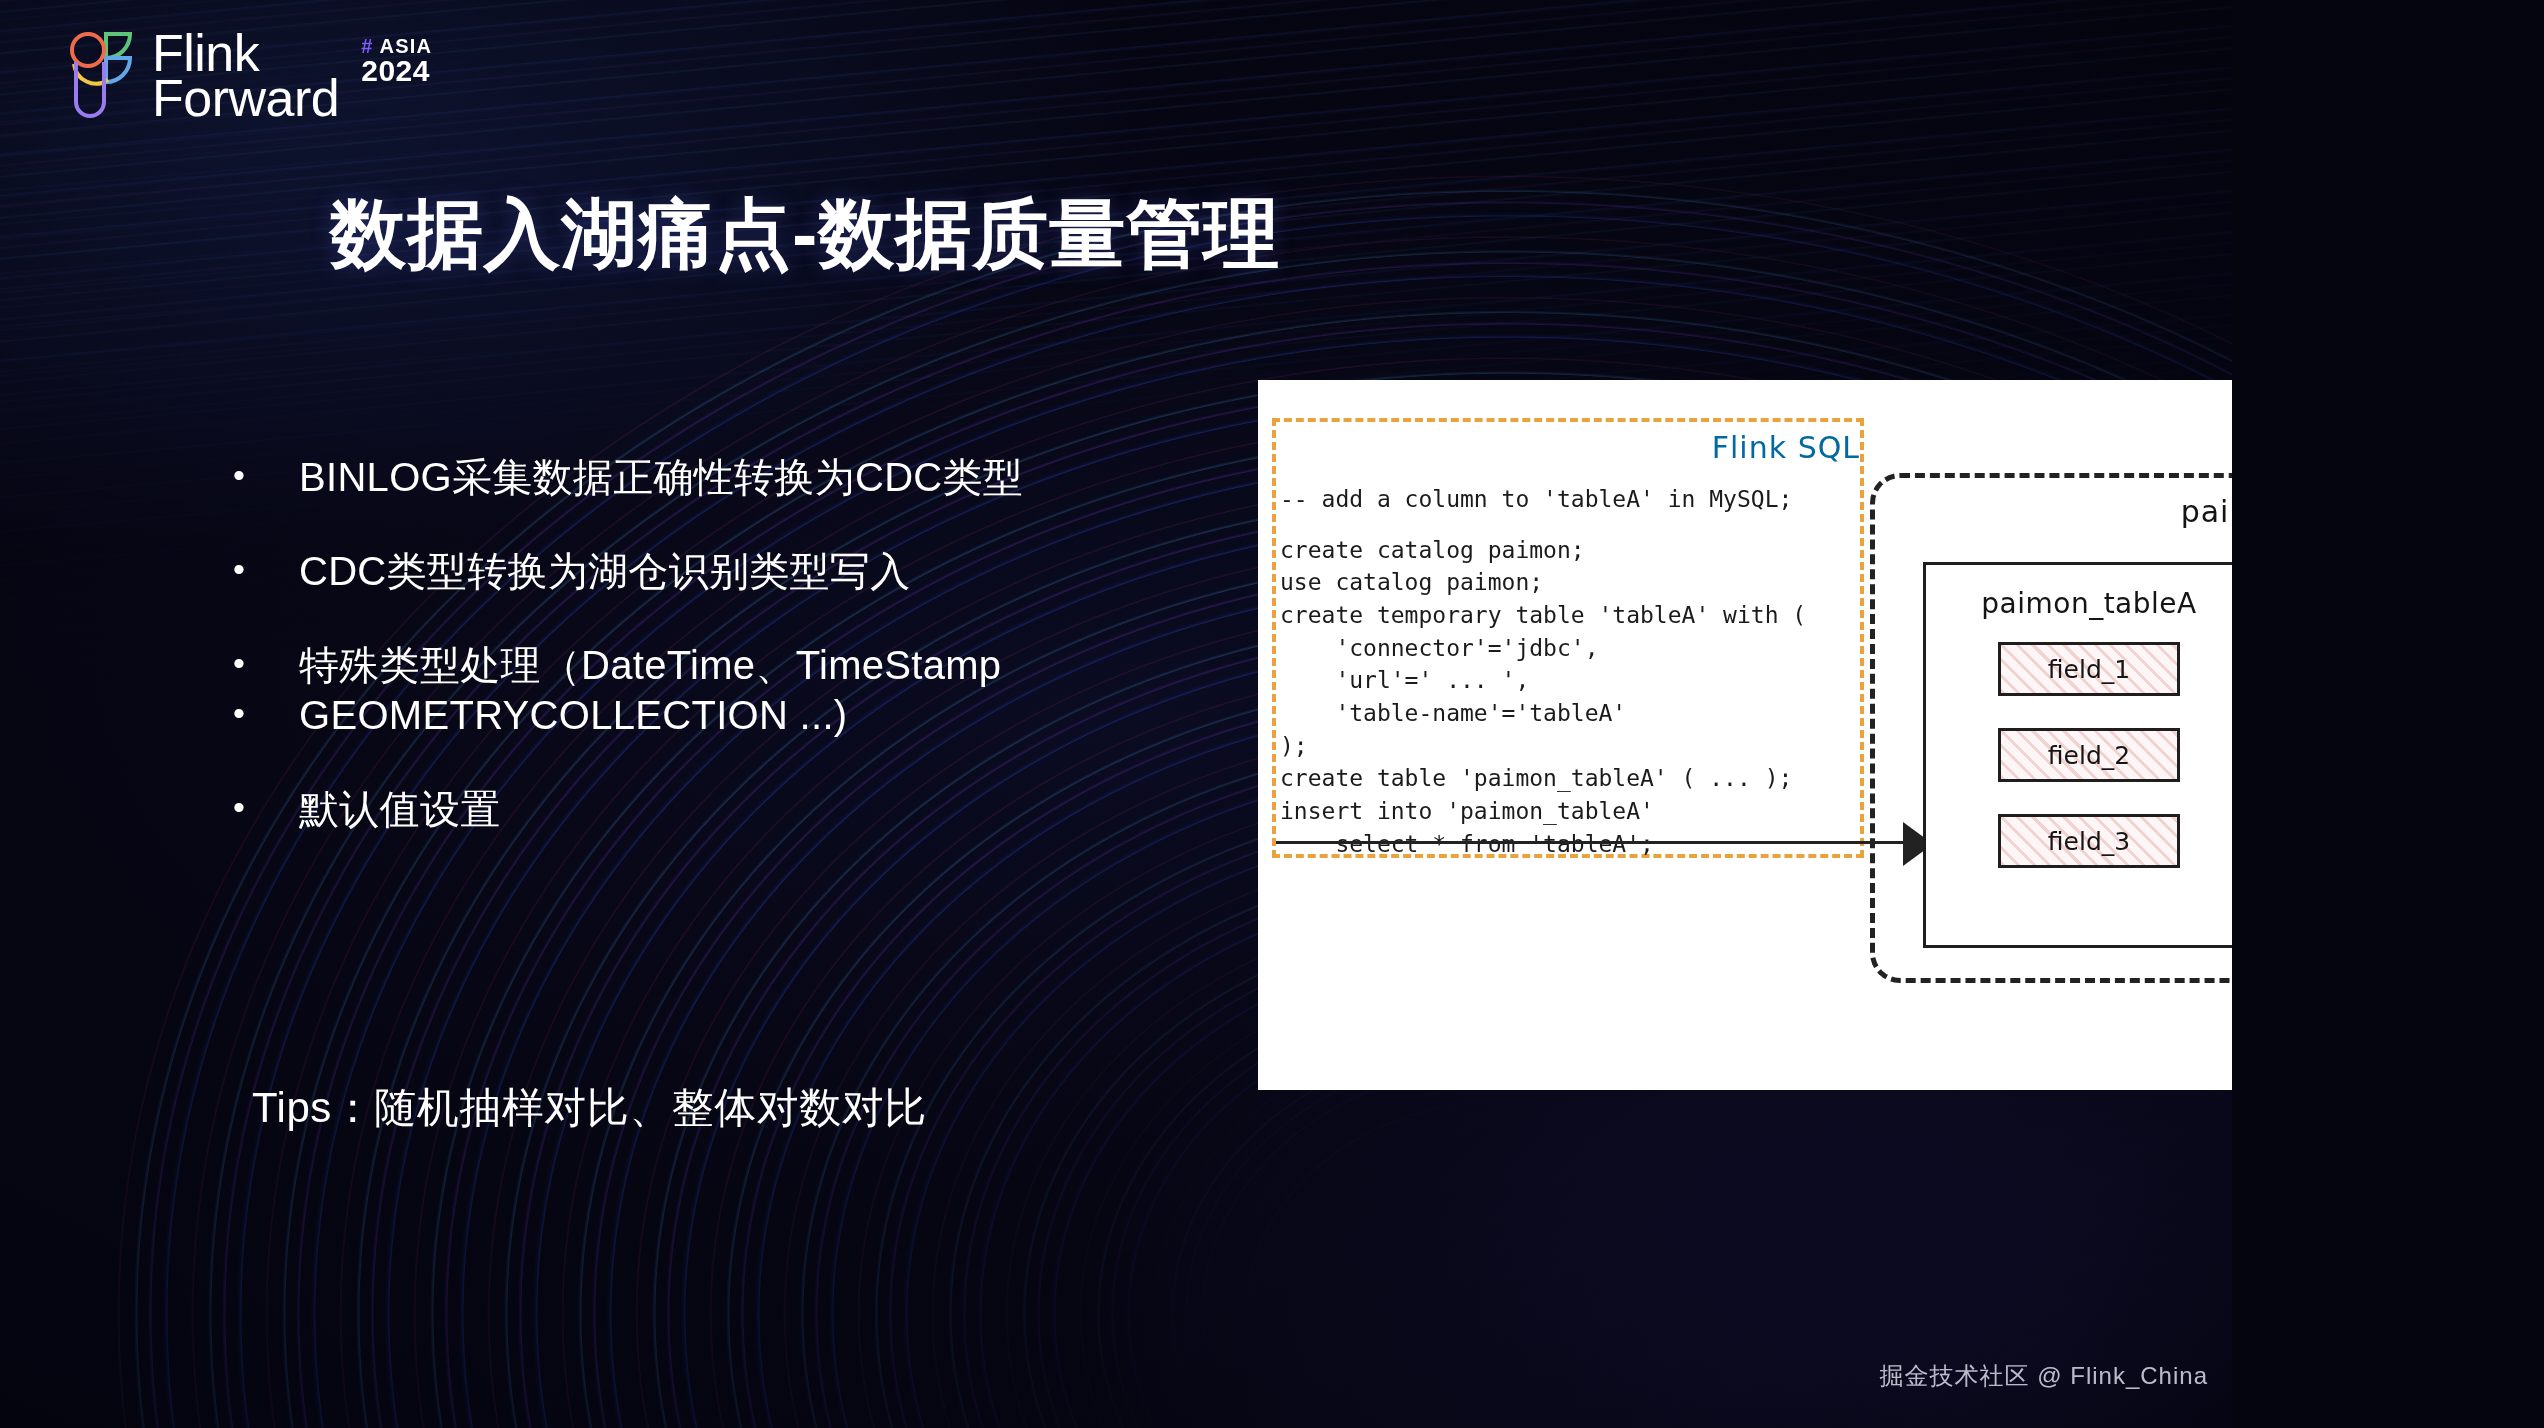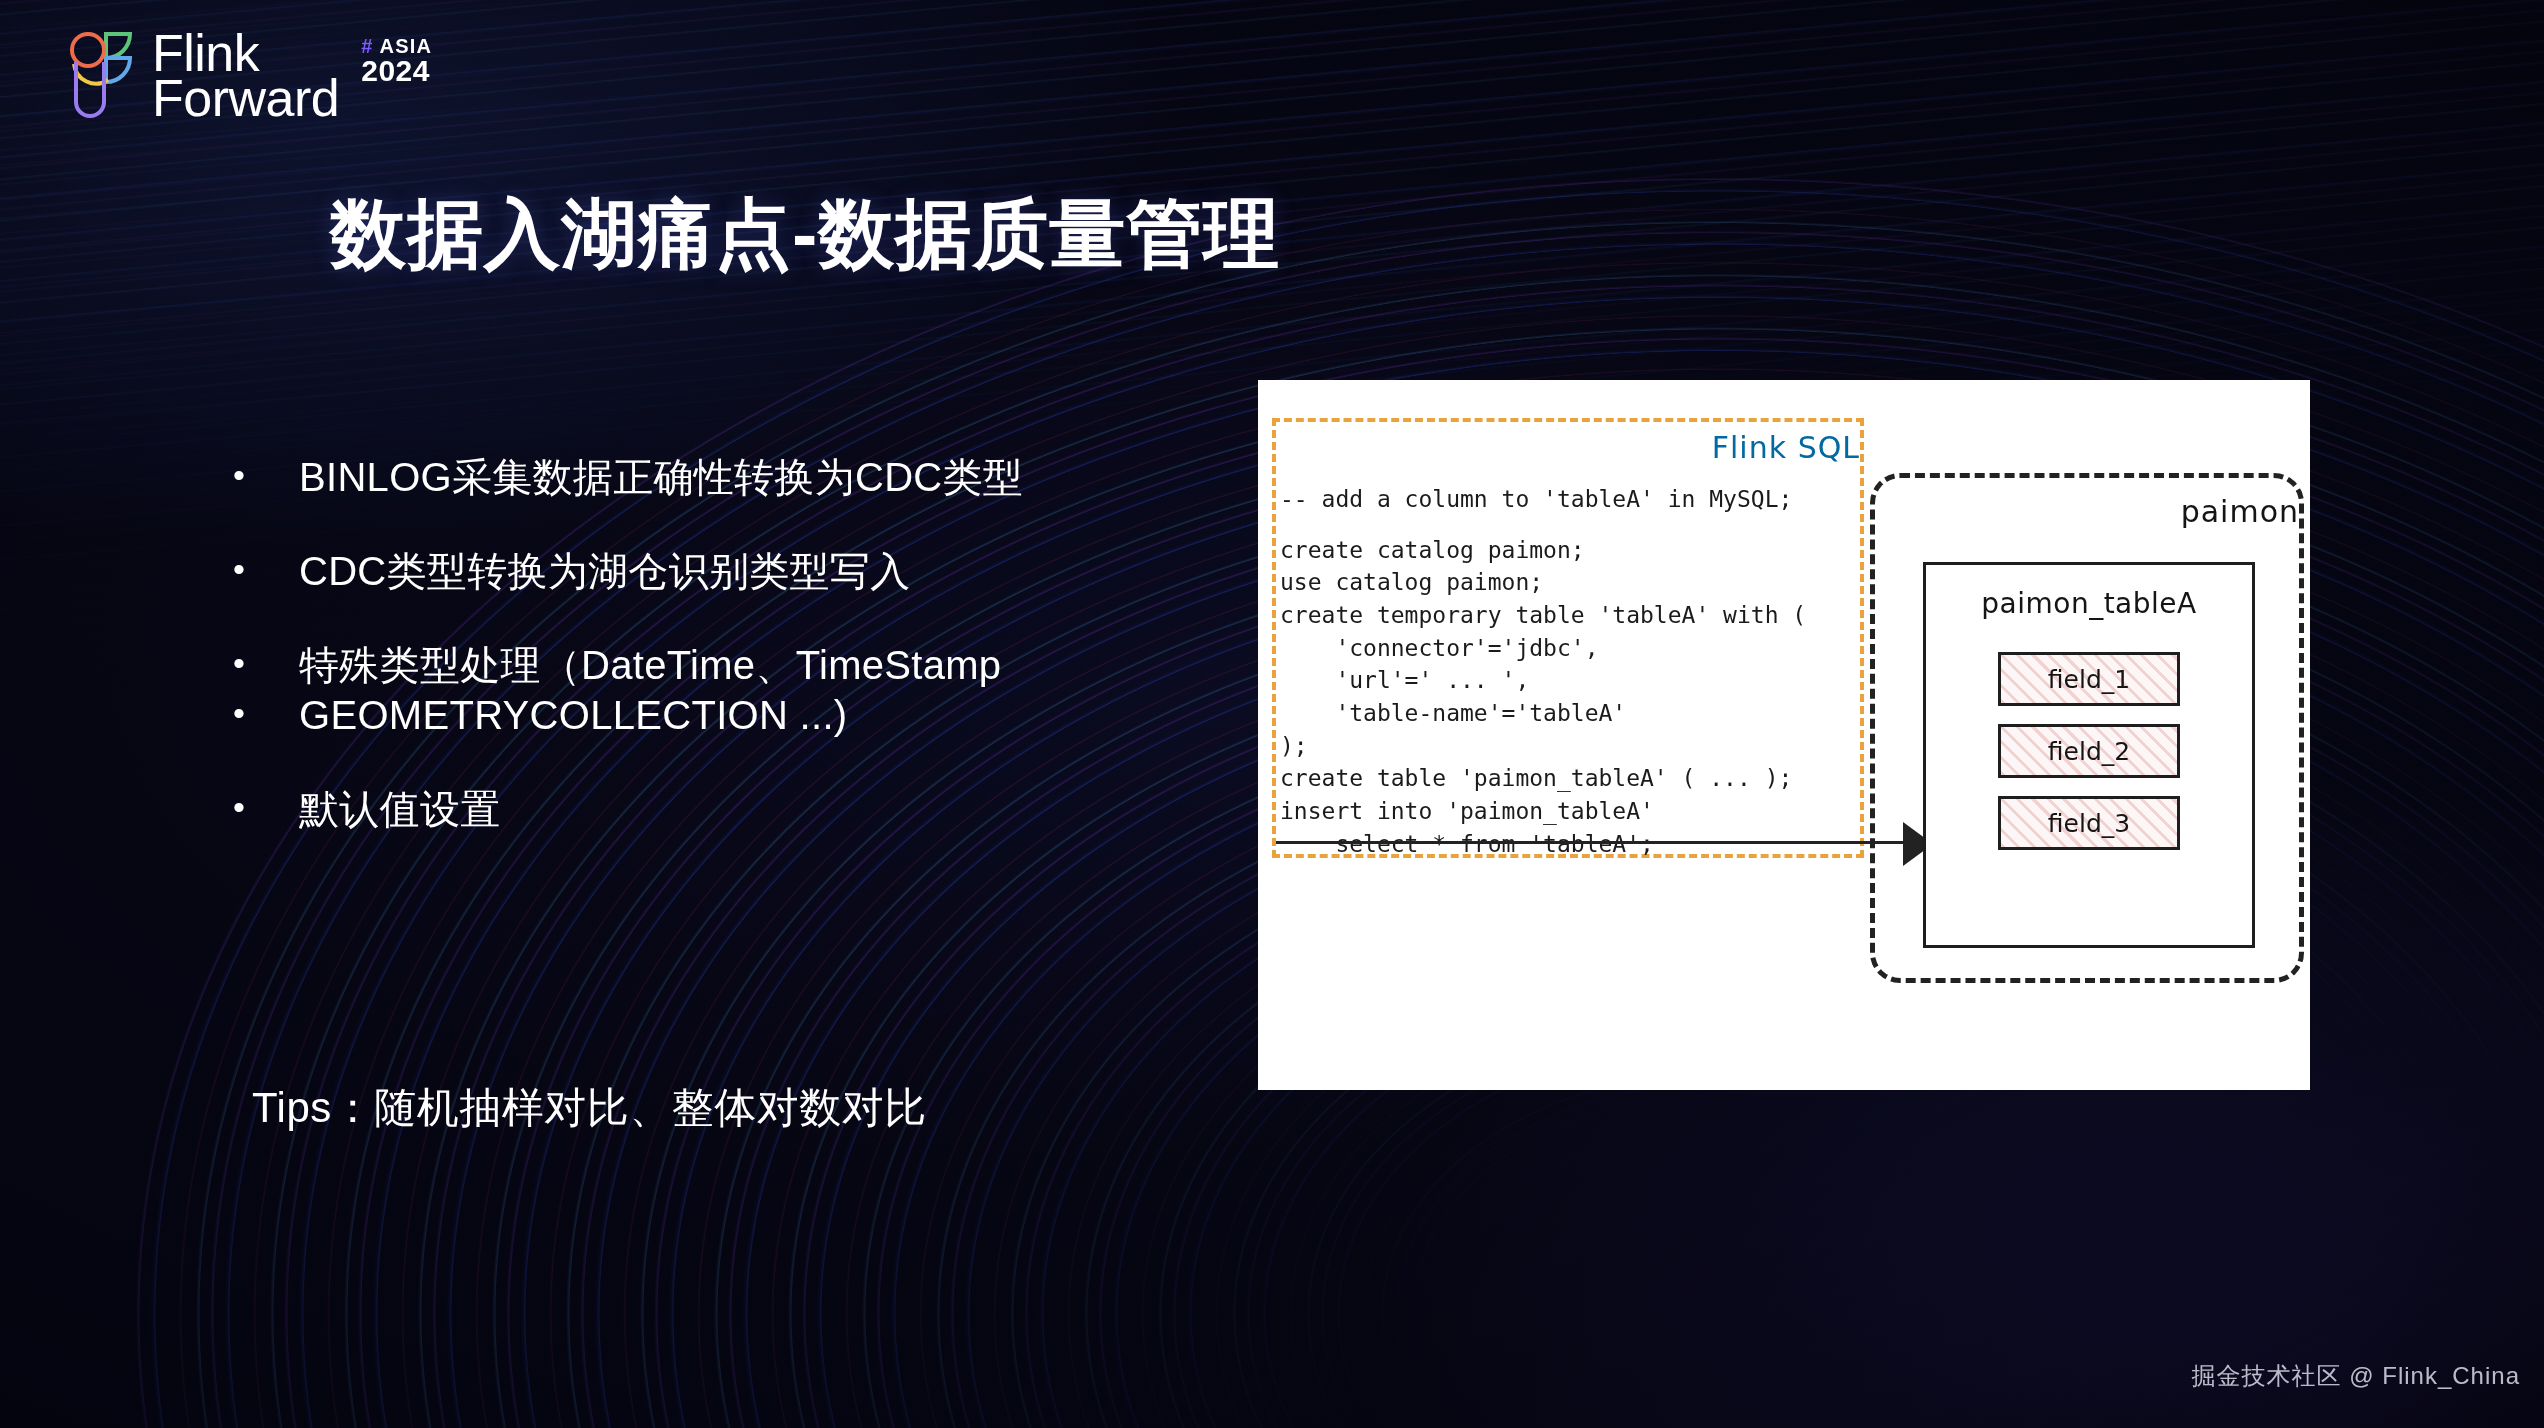--- a/index.html
+++ b/index.html
@@ -2,21 +2,21 @@
 <html><head>
 <meta charset="utf-8">
 <style>
   html, body {
     margin: 0;
     padding: 0;
     background: #05050f;
   }
   .slide {
     position: relative;
-    width: 2544px;
+    width: 2232px;
     height: 1428px;
     overflow: hidden;
     background: #07071a;
     font-family: "Liberation Sans", sans-serif;
   }
 
   
   .bg-base {
     position: absolute;
     inset: 0;
@@ -273,25 +273,25 @@
   }
   .paimon-table-label {
     text-align: center;
     margin-top: 22px;
     font-size: 28px;
     color: #151515;
     font-family: "DejaVu Sans", sans-serif;
     letter-spacing: 0.5px;
   }
   .field-list {
-    margin: 32px auto 0 auto;
+    margin: 22px auto 0 auto;
     width: 182px;
     display: flex;
     flex-direction: column;
-    gap: 18px;
+    gap: 32px;
   }
   .field-box {
     height: 48px;
     border: 3px solid #1e1e1e;
     display: flex;
     align-items: center;
     justify-content: center;
     font-size: 25px;
     color: #151515;
     font-family: "DejaVu Sans", sans-serif;

